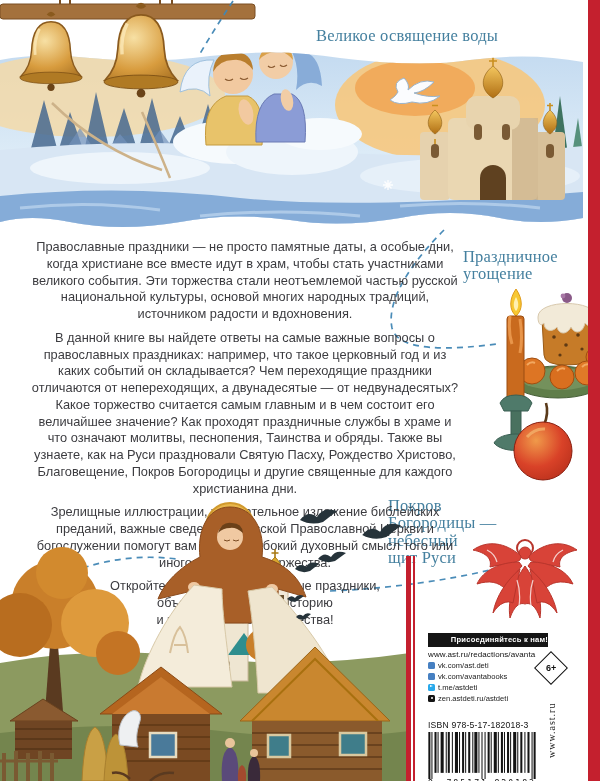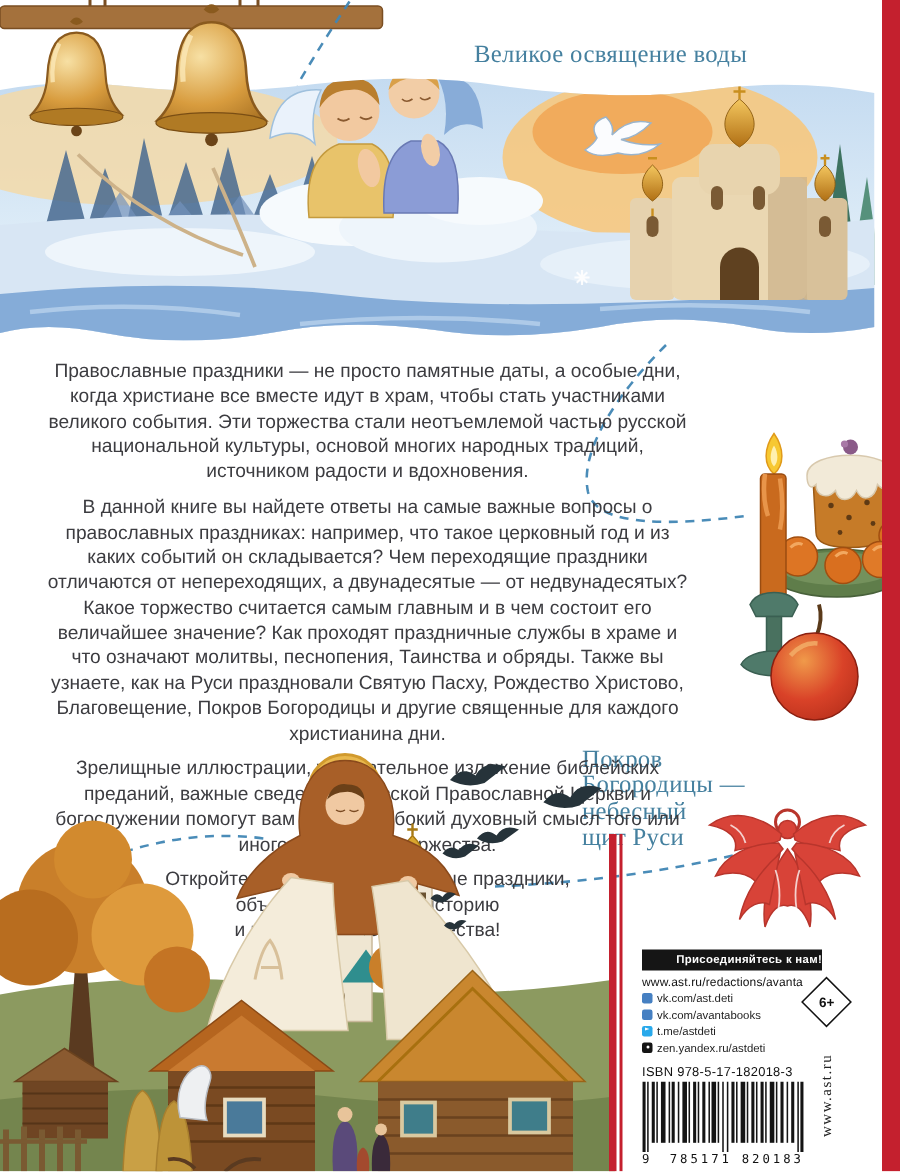--- a/index.html
+++ b/index.html
@@ -33,21 +33,21 @@
   .main-url{font-weight:normal;font-size:8px;color:#111;margin-top:3px;letter-spacing:.1px;}
   .link-row{display:flex;align-items:center;gap:3px;margin-top:2px;font-size:7.6px;color:#222;}
   .li-icon{width:7px;height:7px;border-radius:1.5px;flex:0 0 auto;position:relative;}
   .li-vk{background:#4680c2;}
   .li-tg{background:#29a9eb;}
   .li-tg::after{content:"";position:absolute;left:2px;top:1.8px;border-left:3.4px solid #fff;
                 border-top:1.7px solid transparent;border-bottom:1.7px solid transparent;}
   .li-zen{background:#141414;}
   .li-zen::after{content:"";position:absolute;left:2.5px;top:2.5px;width:2px;height:2px;
                  background:#fff;border-radius:50%;}
-  .isbn{margin-top:6px;font-size:8.6px;color:#111;letter-spacing:.2px;}
+  .isbn{margin-top:17px;font-size:8.6px;color:#111;letter-spacing:.2px;}
   .barcode-wrap{margin-top:2px;width:108px;}
   .barcode-digits{display:flex;width:108px;font-size:8.2px;color:#111;margin-top:-1px;
                   font-family:"DejaVu Sans Mono",monospace;}
   .barcode-digits .d1{width:10px;}
   .barcode-digits .d2{width:50px;text-align:right;letter-spacing:2px;}
   .barcode-digits .d3{width:48px;text-align:right;letter-spacing:2px;}
 
   
   .age-diamond{left:539px;top:656px;width:22px;height:22px;border:1.6px solid #111;
                transform:rotate(45deg);background:#fff;display:flex;align-items:center;
@@ -195,20 +195,24 @@
     <g fill="none" stroke="#4086b4" stroke-width="1.7" stroke-dasharray="6 5" opacity=".95">
       <path d="M233,1 Q215,28 198,57"></path>
       <path d="M444,230 C412,262 386,300 392,328 C398,352 450,350 497,344"></path>
       <path d="M52,580 Q115,551 176,559"></path>
       <path d="M330,591 Q420,587 494,569"></path>
     </g>
   </svg>
 
   <div class="abs caption caption-top">Великое освящение воды</div>
 
+  <div class="abs caption caption-treat">
+    <div>Праздничное</div>
+    <div>угощение</div>
+  </div>
 
   <div class="abs caption caption-pokrov">
     <div>Покров</div>
     <div>Богородицы —</div>
     <div>небесный</div>
     <div>щит Руси</div>
   </div>
 
   <div class="abs body-text">
     <p>Православные праздники — не просто памятные даты, а особые дни, когда христиане все вместе идут в храм, чтобы стать участниками великого события. Эти торжества стали неотъемлемой частью русской национальной культуры, основой многих народных традиций, источником радости и вдохновения.</p>
@@ -398,21 +402,21 @@
     <div class="link-row">
       <span class="li-icon li-vk"></span>
       <span>vk.com/avantabooks</span>
     </div>
     <div class="link-row">
       <span class="li-icon li-tg"></span>
       <span>t.me/astdeti</span>
     </div>
     <div class="link-row">
       <span class="li-icon li-zen"></span>
-      <span>zen.yandex.ru/astdeti</span>
+      <span>zen.astdeti.ru/astdeti</span>
     </div>
 
     <div class="isbn">ISBN 978-5-17-182018-3</div>
 
     <div class="barcode-wrap">
       <svg width="108" height="47" viewBox="0 0 105 46">
         <g fill="#141414">
           <rect x="0" y="0" width="2" height="46"></rect>
             <rect x="3" y="0" width="1" height="46"></rect>
           <rect x="6" y="0" width="2" height="40"></rect>

